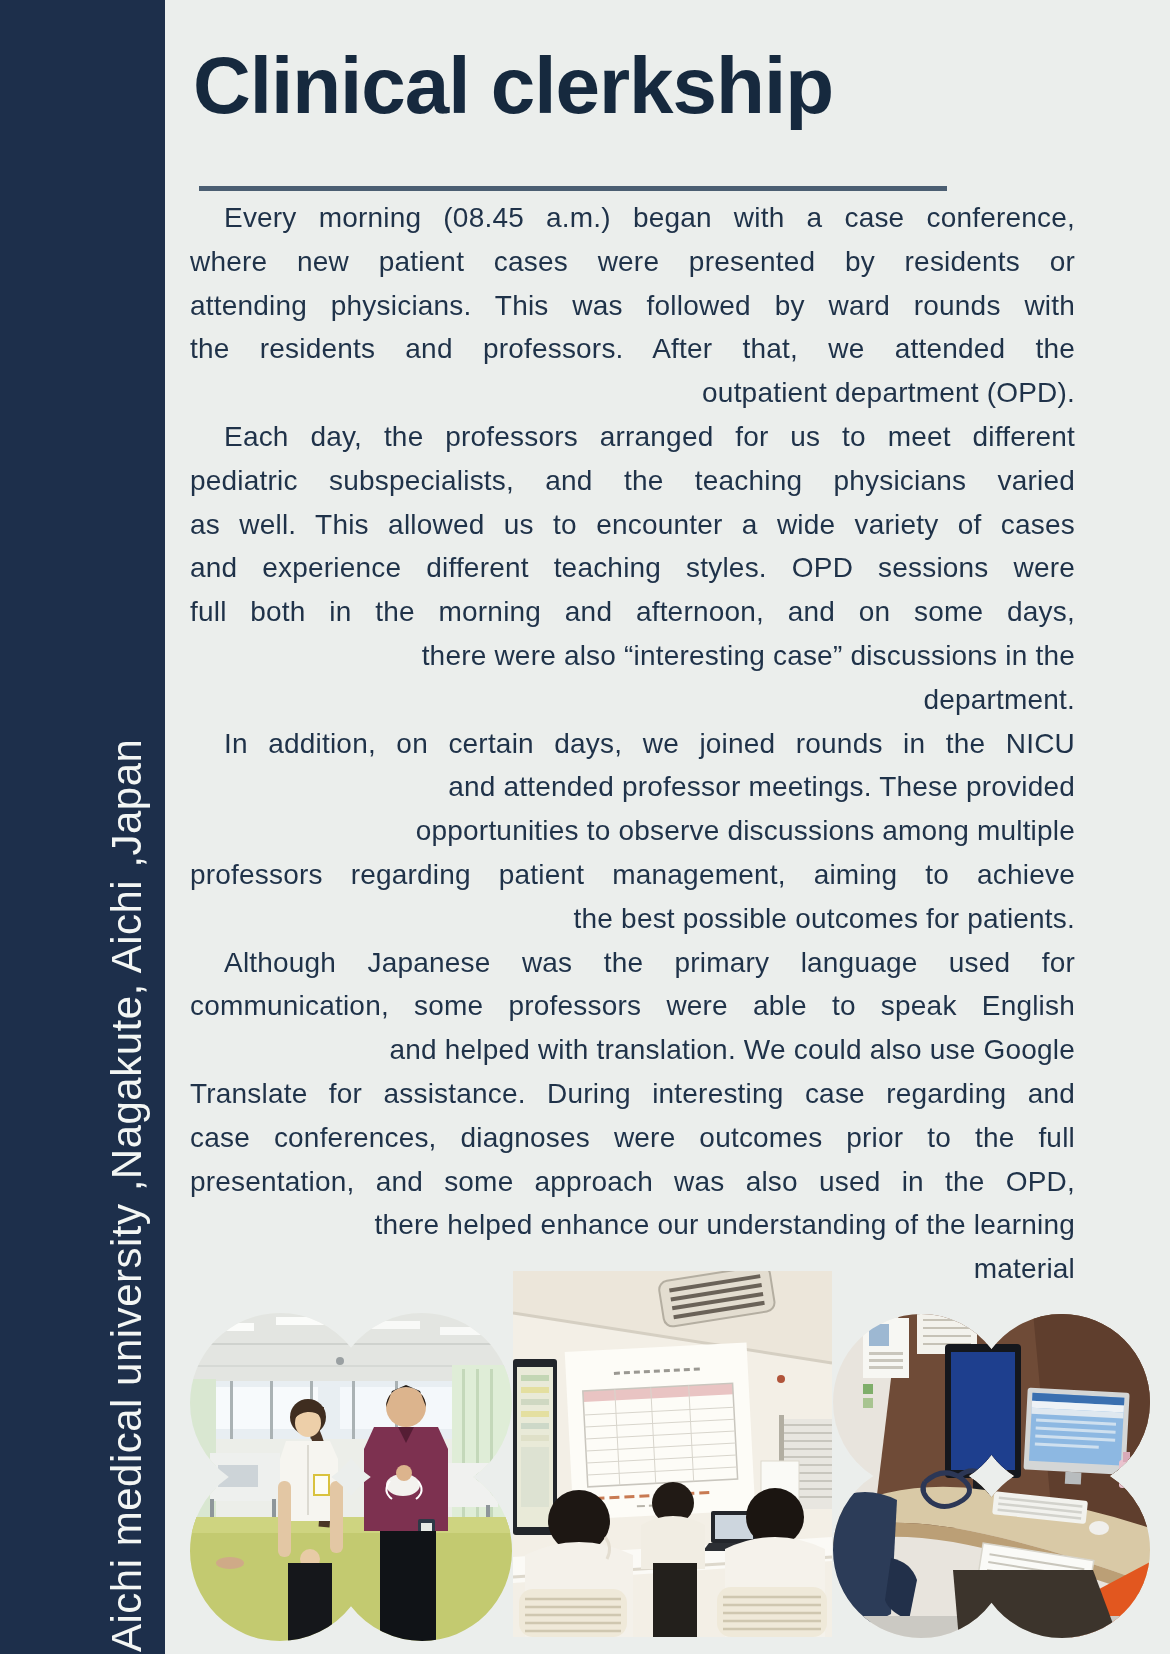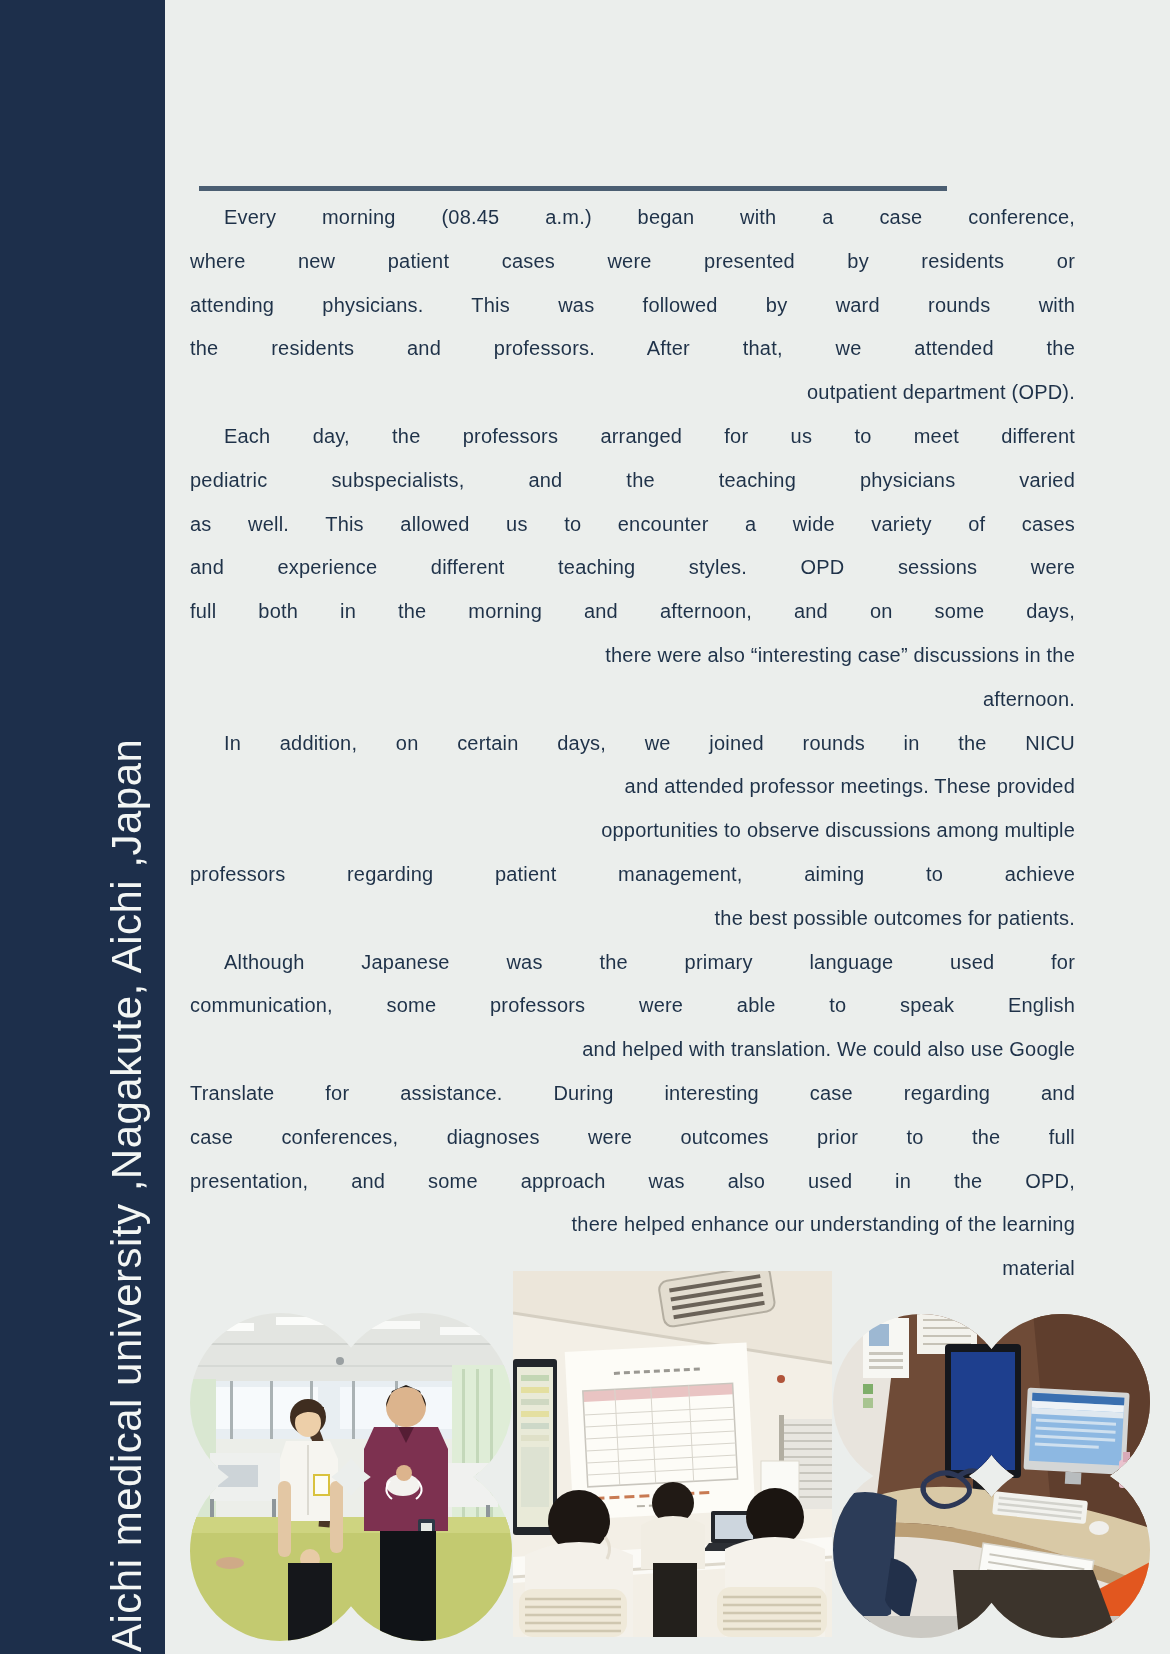--- a/index.html
+++ b/index.html
@@ -28,57 +28,58 @@
     color:var(--title-color);font-size:80px;font-weight:700;
     letter-spacing:-1px;line-height:1;white-space:nowrap;
   }
   .title-divider{
     position:absolute;left:199px;top:186px;width:748px;height:5px;
     background:var(--divider-color);
   }
 
   .article{
     position:absolute;left:190px;top:196px;width:885px;
-    color:var(--body-color);font-size:20px;line-height:43.8px;
+    color:var(--body-color);font-size:28px;line-height:43.8px;
     letter-spacing:0.2px;
   }
   .article .line{text-align:right;white-space:normal;}
   .article .line.just{text-align:justify;text-align-last:justify;}
   .article .line.indent{text-indent:34px;}
 
   .photo{position:absolute;display:block;}
   #photo-ward{left:190px;top:1313px;}
   #photo-conference{left:513px;top:1271px;}
   #photo-desk{left:833px;top:1312px;}
 </style>
 </head>
 <body>
 
 <div class="page">
 
   <aside class="sidebar">
     <div class="sidebar-text">Aichi medical university ,Nagakute, Aichi ,Japan</div>
   </aside>
 
+  <h1 class="page-title">Clinical clerkship</h1>
 
   <div class="title-divider"></div>
 
   <div class="article" id="article">
       <div class="line just indent">Every morning (08.45 a.m.) began with a case conference,</div>
       <div class="line just">where new patient cases were presented by residents or</div>
       <div class="line just">attending physicians. This was followed by ward rounds with</div>
       <div class="line just">the residents and professors. After that, we attended the</div>
       <div class="line">outpatient department (OPD).</div>
       <div class="line just indent">Each day, the professors arranged for us to meet different</div>
       <div class="line just">pediatric subspecialists, and the teaching physicians varied</div>
       <div class="line just">as well. This allowed us to encounter a wide variety of cases</div>
       <div class="line just">and experience different teaching styles. OPD sessions were</div>
       <div class="line just">full both in the morning and afternoon, and on some days,</div>
       <div class="line">there were also “interesting case” discussions in the</div>
-      <div class="line">afternoon.</div>
+      <div class="line">department.</div>
       <div class="line just indent">In addition, on certain days, we joined rounds in the NICU</div>
       <div class="line">and attended professor meetings. These provided</div>
       <div class="line">opportunities to observe discussions among multiple</div>
       <div class="line just">professors regarding patient management, aiming to achieve</div>
       <div class="line">the best possible outcomes for patients.</div>
       <div class="line just indent">Although Japanese was the primary language used for</div>
       <div class="line just">communication, some professors were able to speak English</div>
       <div class="line">and helped with translation. We could also use Google</div>
       <div class="line just">Translate for assistance. During interesting case regarding and</div>
       <div class="line just">case conferences, diagnoses were outcomes prior to the full</div>

